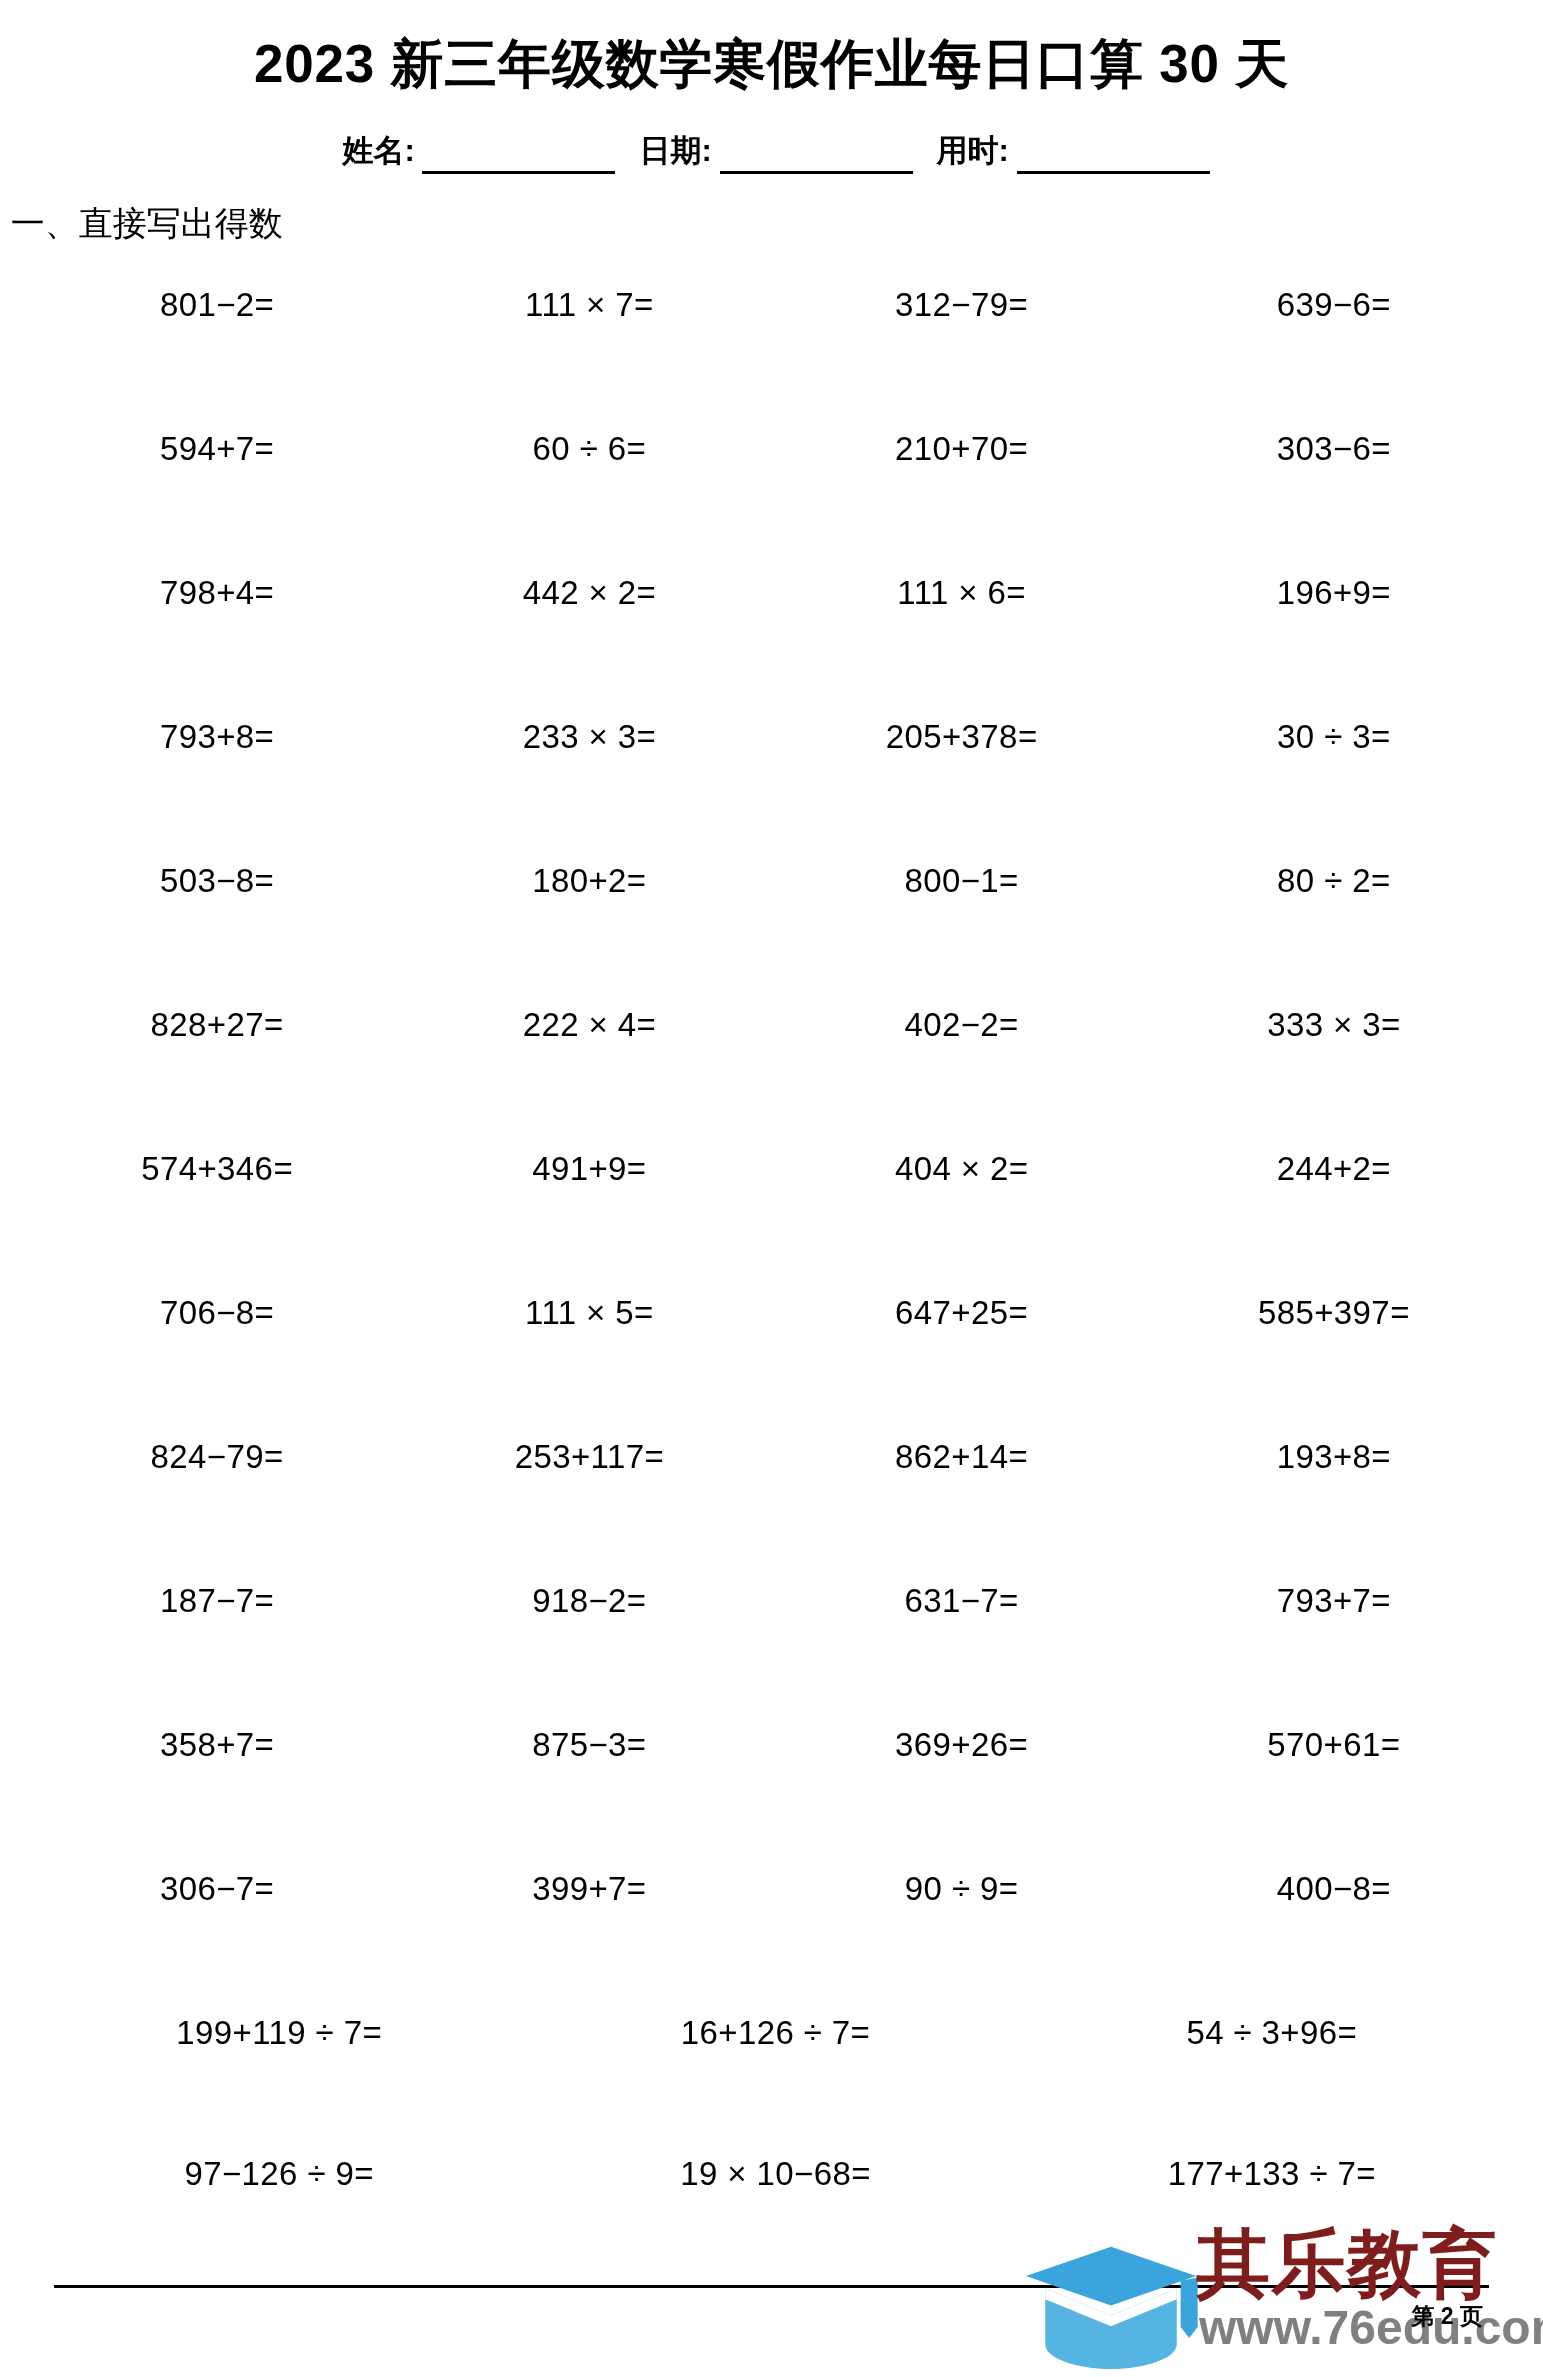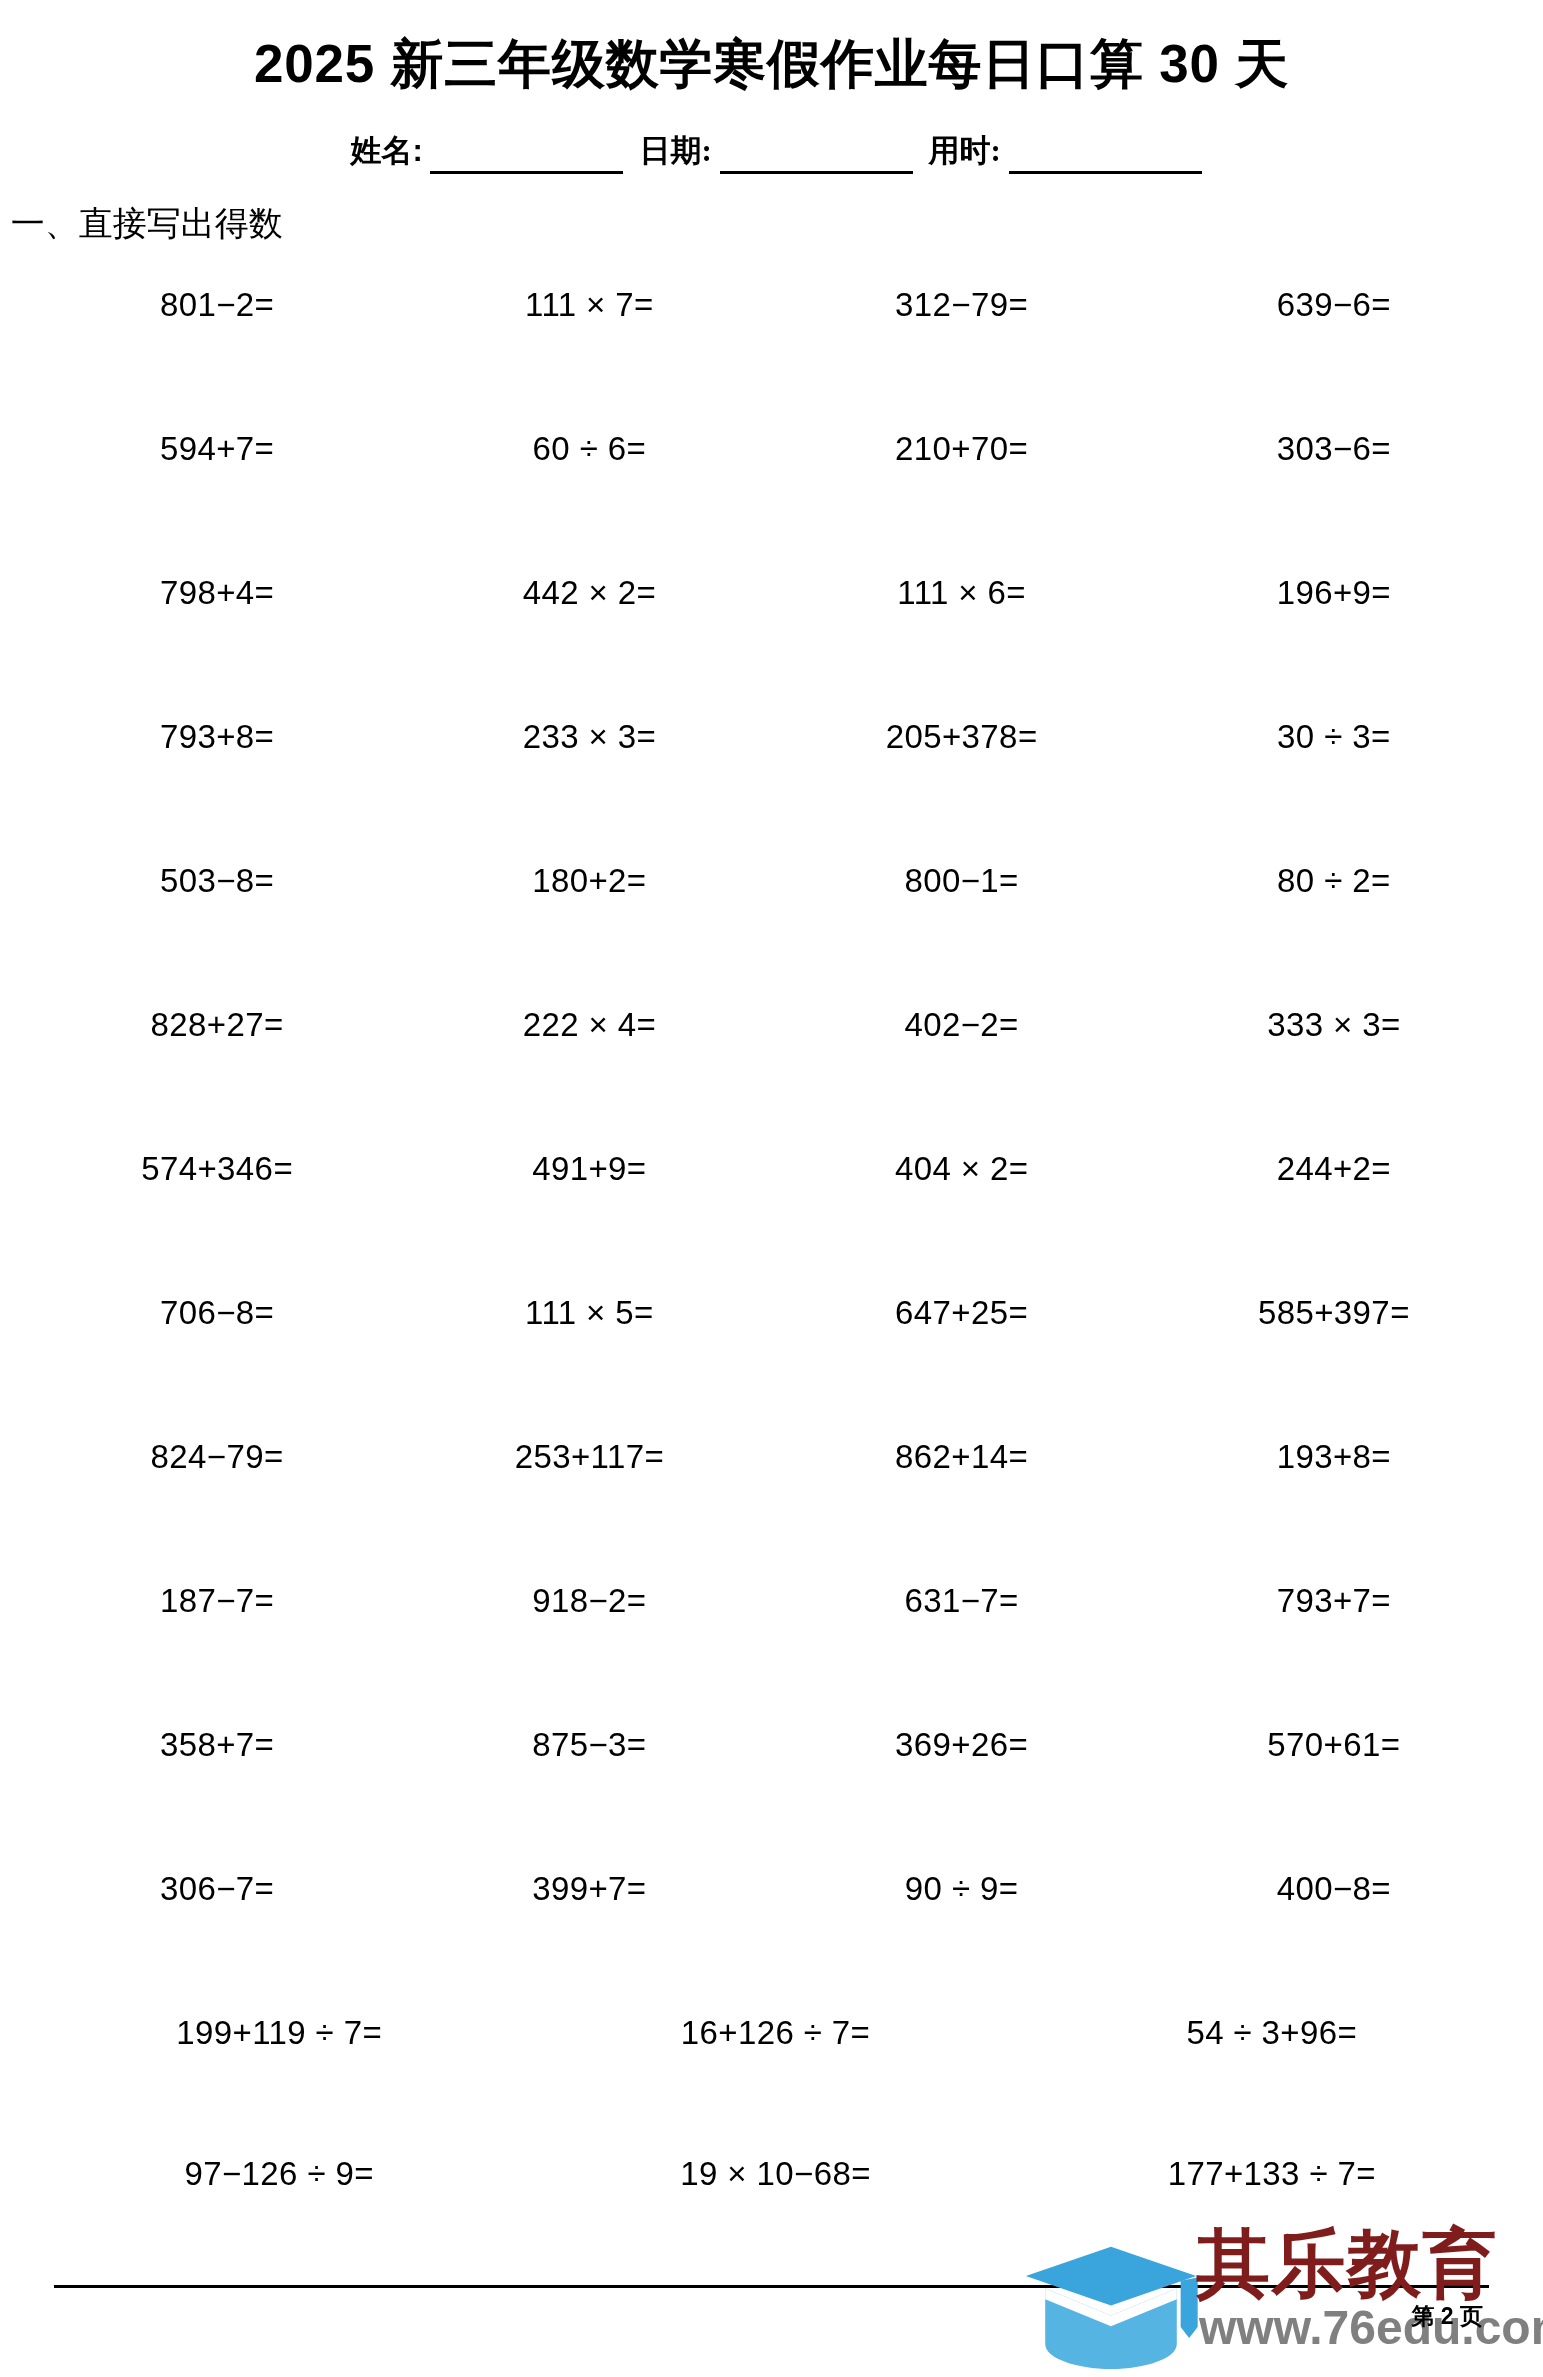--- a/index.html
+++ b/index.html
@@ -45,21 +45,21 @@
     padding-left: 31px;
     padding-right: 22px;
   }
   .meta-field {
     display: flex;
     align-items: flex-end;
     font-size: 31px;
     font-weight: 700;
     white-space: nowrap;
   }
-  .meta-field + .meta-field { margin-left: 16px; font-family: Liberation Serif, serif; }
+  .meta-field + .meta-field { margin-left: 24px; }
   .meta-label { padding-bottom: 1.5px; }
   .meta-blank {
     display: inline-block;
     width: 193px;
     border-bottom: 3.1px solid #000;
     height: 31px;
     margin-left: 7.7px;
   }
 
   
@@ -155,21 +155,21 @@
     letter-spacing: 0px;
     line-height: 1;
     white-space: nowrap;
   }
 </style>
 </head>
 <body>
 
 <div class="page">
 
-  <h1 class="title">2025 新三年级数学寒假作业每日口算 30 天</h1>
+  <h1 class="title">2023 新三年级数学寒假作业每日口算 30 天</h1>
 
   <div class="meta-row">
     <div class="meta-field">
       <span class="meta-label">姓名:</span>
       <span class="meta-blank"></span>
     </div>
     <div class="meta-field">
       <span class="meta-label">日期:</span>
       <span class="meta-blank"></span>
     </div>

